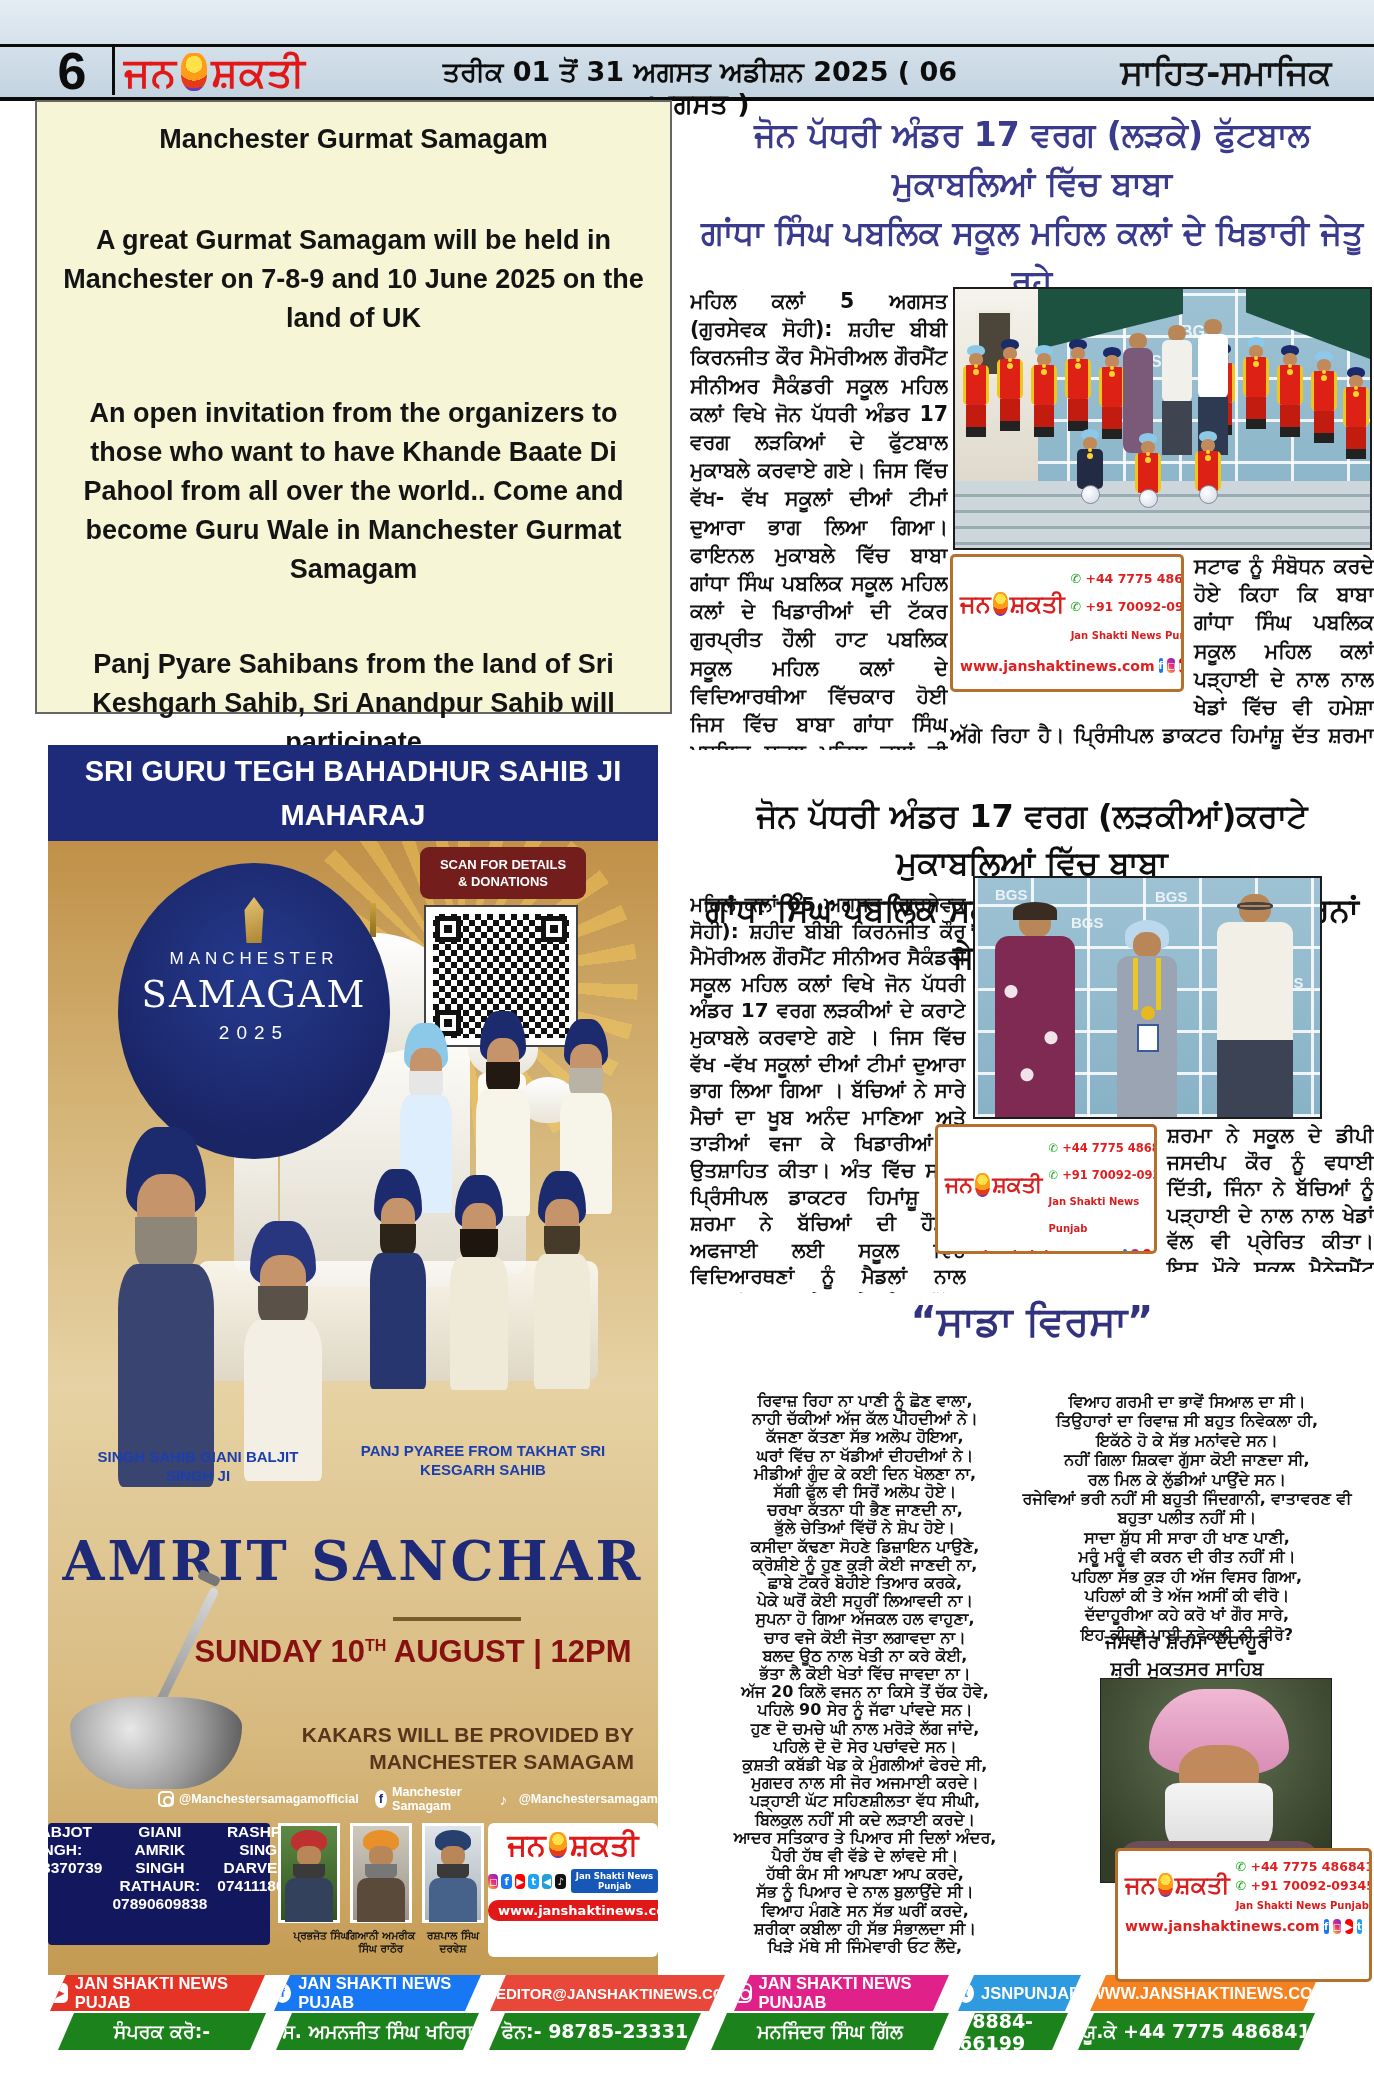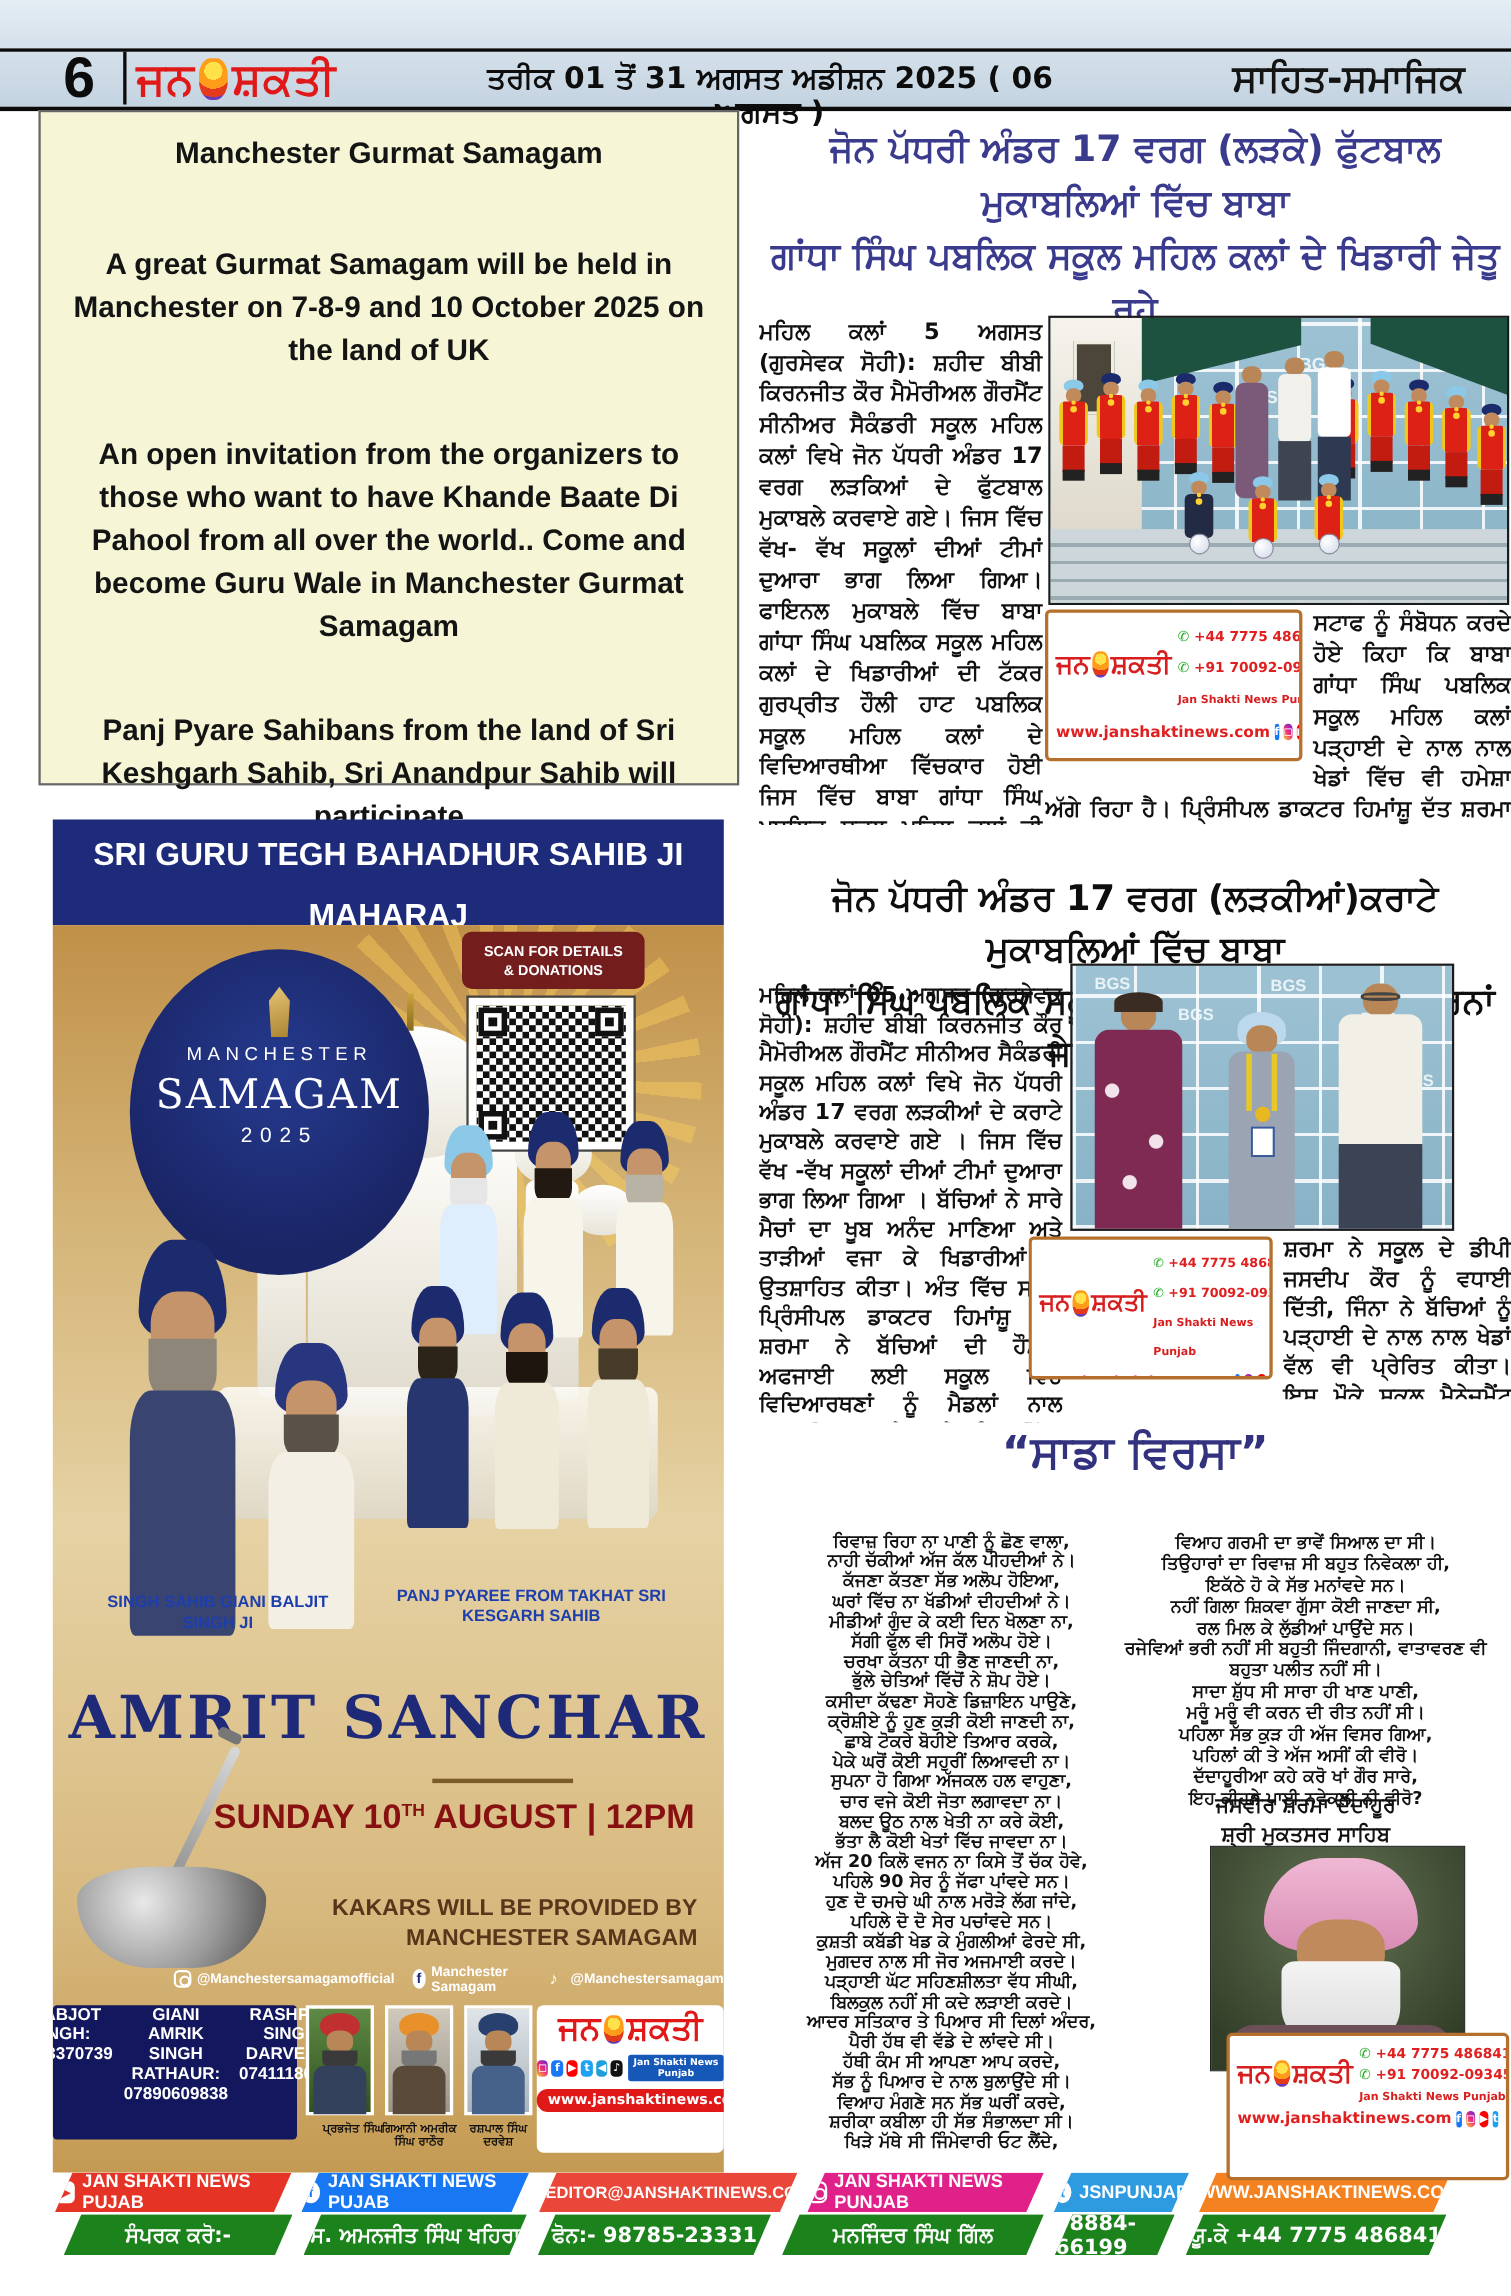--- a/index.html
+++ b/index.html
@@ -26,21 +26,21 @@
   
   .announce{position:absolute;left:35px;top:100px;width:637px;height:614px;background:#f6f6d7;
     border:2px solid #666;box-sizing:border-box;padding:22px 16px 0 16px;text-align:center;
     font-family:"Liberation Sans",sans-serif;color:#141414;}
   .announce .t{font-size:27px;font-weight:700;margin-bottom:66px;}
   .announce p{font-size:27px;font-weight:700;line-height:39px;margin:0 0 56px 0;}
 
   
   .poster-banner{position:absolute;left:48px;top:745px;width:610px;height:96px;background:#1d2b7a;
     color:#fff;text-align:center;font-family:"Liberation Sans",sans-serif;font-weight:700;
-    font-size:29px;line-height:56px;padding-top:4px;box-sizing:border-box;}
+    font-size:29px;line-height:44px;padding-top:4px;box-sizing:border-box;}
   .poster{position:absolute;left:48px;top:841px;width:610px;height:1134px;overflow:hidden;
     background:linear-gradient(180deg,#c09048 0%,#d3b274 22%,#e6d2a4 48%,#d8ba80 78%,#c49a52 100%);}
   .rays{position:absolute;left:230px;top:-40px;width:360px;height:360px;border-radius:50%;opacity:.5;
     background:repeating-conic-gradient(rgba(255,210,90,.8) 0 5deg,rgba(255,210,90,0) 5deg 13deg);}
   .dome{position:absolute;background:linear-gradient(#ffffff,#e8e4d8);border-radius:50% 50% 46% 46%;}
   .gblock{position:absolute;background:linear-gradient(#fdfcf8,#ded9cb);}
   .finial{position:absolute;width:6px;height:34px;background:linear-gradient(#caa43c,#8a6b1e);}
   .scan-label{position:absolute;left:372px;top:6px;width:166px;height:52px;background:#731d1d;border-radius:9px;
     color:#fff;font-family:"Liberation Sans",sans-serif;font-weight:700;font-size:13px;line-height:17px;
     text-align:center;padding-top:9px;box-sizing:border-box;}
@@ -215,21 +215,21 @@
       <span>ਜਨ</span>
       <span class="emblem"></span>
       <span>ਸ਼ਕਤੀ</span>
     </div>
     <div class="dateline">ਤਰੀਕ 01 ਤੋਂ 31 ਅਗਸਤ ਅਡੀਸ਼ਨ 2025 ( 06 ਅਗਸਤ )</div>
     <div class="mast-section">ਸਾਹਿਤ-ਸਮਾਜਿਕ</div>
   </header>
 
   <section class="announce">
     <div class="t">Manchester Gurmat Samagam</div>
-    <p>A great Gurmat Samagam will be held in Manchester on 7-8-9 and 10 October 2025 on the land of UK</p>
+    <p>A great Gurmat Samagam will be held in Manchester on 7-8-9 and 10 June 2025 on the land of UK</p>
     <p>An open invitation from the organizers to those who want to have  Khande Baate Di Pahool from all over the world.. Come and become Guru Wale in Manchester Gurmat Samagam</p>
     <p>Panj Pyare Sahibans from the land of Sri Keshgarh Sahib, Sri Anandpur Sahib will participate</p>
   </section>
 
   <div class="poster-banner">
     <div>SRI GURU TEGH BAHADHUR SAHIB JI MAHARAJ</div>
     <div>JI DE 350 YEARS SHAHEEDI NU SAMANPIT</div>
   </div>
 
   <section class="poster">

